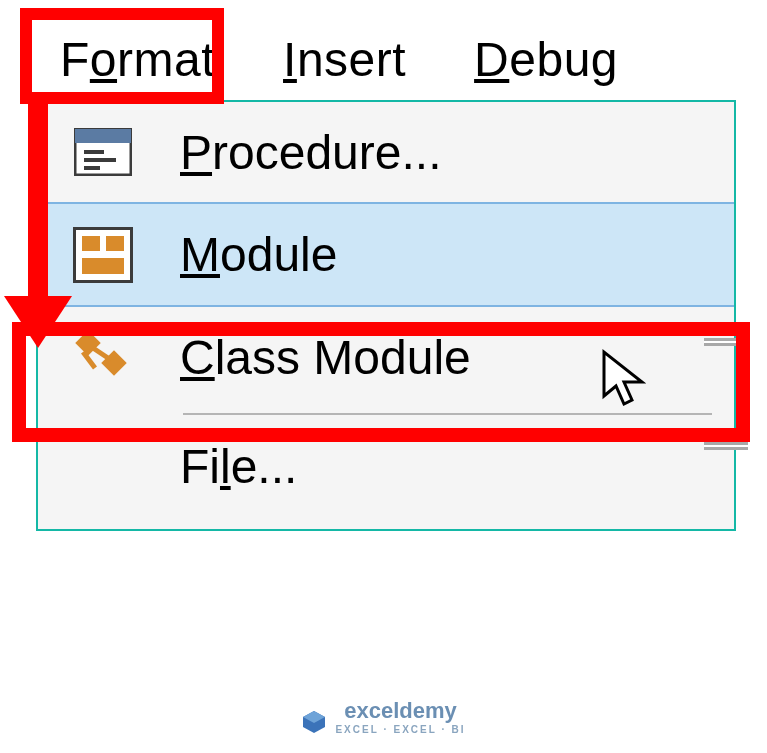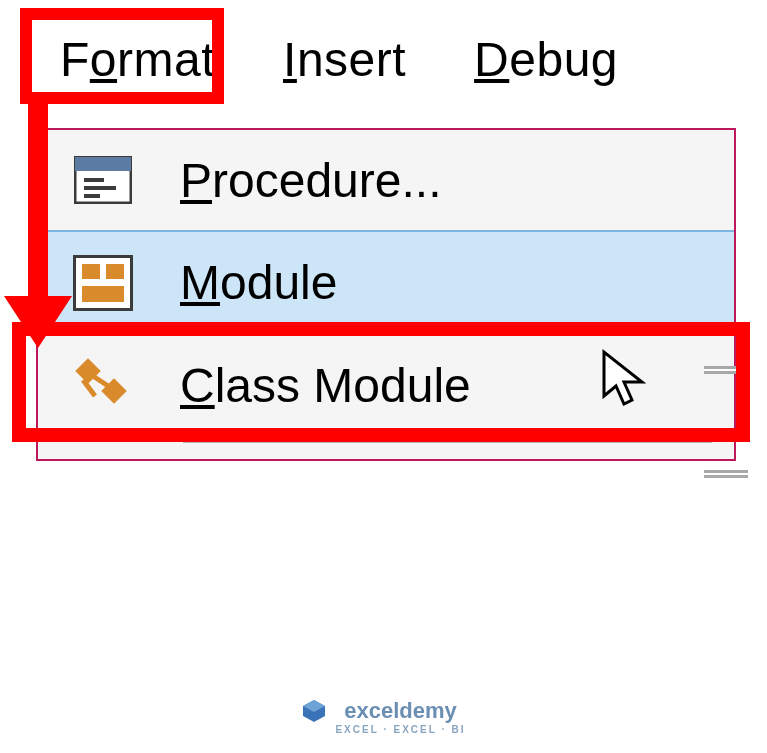--- a/index.html
+++ b/index.html
@@ -56,24 +56,23 @@
     border-left: 34px solid transparent;
     border-right: 34px solid transparent;
     border-top: 52px solid #ff0000;
     z-index: 4;
   }
   .dropdown {
     position: absolute;
     top: 100px;
     left: 36px;
     width: 700px;
-    border: 2px solid #be185d;
+    border: 2px solid #14b8a6;
     background: #f5f5f5;
-    padding-bottom: 10px;
-    margin-top: 28px;
+    padding-bottom: 18px;
   }
   .menu-row {
     display: flex;
     align-items: center;
     height: 100px;
     position: relative;
   }
   .menu-row.tall { height: 105px; }
   .icon-cell {
     width: 130px;
@@ -125,21 +124,21 @@
   .watermark {
     position: absolute;
     bottom: 18px;
     left: 0;
     right: 0;
     text-align: center;
     font-size: 22px;
     color: #6b8fb3;
     font-weight: 600;
     display:flex;
-    align-items:flex-start;
+    align-items:flex-end;
     justify-content:center;
     gap:8px;
   }
   .watermark .sub { font-size: 10px; letter-spacing: 2px; display:block; color:#8aa5bf;}
   .cursor {
     position: absolute;
     top: 348px;
     left: 600px;
     z-index: 10;
   }
@@ -192,20 +191,24 @@
         <rect x="32" y="24" width="18" height="18" fill="#d98b2b" transform="rotate(45 41 33)"></rect>
         <line x1="20" y1="18" x2="38" y2="30" stroke="#d98b2b" stroke-width="5"></line>
         <line x1="10" y1="22" x2="22" y2="38" stroke="#d98b2b" stroke-width="5"></line>
       </svg>
     </div>
     <div class="label-cell"><span class="u">C</span>lass Module</div>
   </div>
 
   <div class="sep"></div>
 
+  <div class="menu-row" style="height:90px">
+    <div class="icon-cell"></div>
+    <div class="label-cell">Fi<span class="u">l</span>e...</div>
+  </div>
 
   <div class="right-tick tick1"></div>
   <div class="right-tick tick2"></div>
 </div>
 
 <div class="module-box"></div>
 
 <svg class="cursor" width="54" height="62" viewBox="0 0 54 62">
   <path d="M4 4 L4 48 L16 38 L24 56 L32 52 L24 34 L42 34 Z" fill="#ffffff" stroke="#000000" stroke-width="3"></path>
 </svg>

